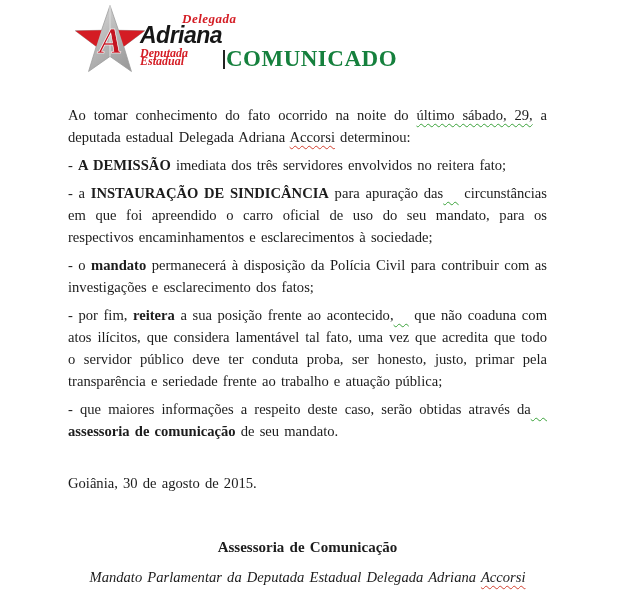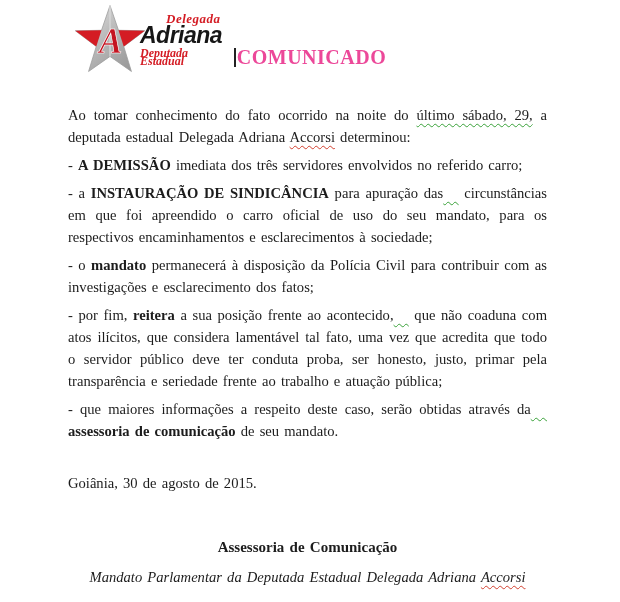--- a/index.html
+++ b/index.html
@@ -15,21 +15,21 @@
 
   
   .logo {
     position: absolute; left: 72px; top: 4px;
     display: flex; align-items: flex-start;
   }
   .logo-star { width: 76px; height: 76px; flex: 0 0 auto; }
   .logo-text { margin-left: -8px; margin-top: 8px; line-height: 1; }
   .logo-delegada {
     color: #d41c24; font-style: italic; font-weight: bold;
-    font-size: 13px; margin-left: 26px; letter-spacing: 0.5px;
+    font-size: 13px; margin-left: 42px; letter-spacing: 0.5px;
   }
   .logo-name {
     font-family: "Liberation Sans", sans-serif;
     font-size: 23px; font-weight: bold; font-style: italic;
     color: #161616; line-height: 20px; letter-spacing: -0.5px;
   }
   .logo-name .red-star { color: #d41c24; font-size: 15px; font-style: normal; letter-spacing: 0; }
   .logo-subtitle {
     color: #d41c24; font-style: italic; font-weight: bold;
     font-size: 12px; margin-left: 0; margin-top: 4px; line-height: 8px;
@@ -38,21 +38,21 @@
   
   .title-row {
     position: absolute; top: 46px; left: 0; width: 100%;
     text-align: center;
   }
   .text-cursor {
     display: inline-block; width: 2px; height: 19px;
     background: #222; vertical-align: -3px; margin-right: 1px;
   }
   .doc-title {
-    font-size: 20px; font-weight: bold; color: #ec4899;
+    font-size: 23px; font-weight: bold; color: #15803d;
     letter-spacing: 0.5px;
   }
 
   
   .content {
     position: absolute; left: 68px; top: 104px; width: 479px;
     font-size: 14.6px; line-height: 22px;
     text-align: justify; word-spacing: 1.5px;
   }
   .content p { margin: 0 0 6px 0; }
@@ -110,21 +110,21 @@
     </div>
   </div>
 </div>
 
 <div class="title-row">
   <span class="text-cursor"></span><span class="doc-title">COMUNICADO</span>
 </div>
 
 <div class="content">
   <p><span class="">Ao tomar conhecimento do fato ocorrido na noite do </span><span class="wavy-green">último sábado, 29,</span><span class=""> a deputada estadual Delegada Adriana </span><span class="wavy-red">Accorsi</span><span class=""> determinou:</span></p>
-  <p><span class="">- </span><span class="seg-bold">A DEMISSÃO</span><span class=""> imediata dos três servidores envolvidos no referido carro;</span></p>
+  <p><span class="">- </span><span class="seg-bold">A DEMISSÃO</span><span class=""> imediata dos três servidores envolvidos no reitera fato;</span></p>
   <p><span class="">- a </span><span class="seg-bold">INSTAURAÇÃO DE SINDICÂNCIA</span><span class=""> para apuração das</span><span class="wavy-green squiggle-mark">&nbsp;&nbsp;</span><span class=""> circunstâncias em que foi apreendido o carro oficial de uso do seu mandato, para os respectivos encaminhamentos  e esclarecimentos  à sociedade;</span></p>
   <p><span class="">- o </span><span class="seg-bold">mandato</span><span class=""> permanecerá à disposição da Polícia Civil para contribuir com as investigações e esclarecimento  dos fatos;</span></p>
   <p><span class="">- por fim, </span><span class="seg-bold">reitera</span><span class=""> a sua posição frente ao acontecido,</span><span class="wavy-green squiggle-mark">&nbsp;&nbsp;</span><span class=""> que não coaduna com atos ilícitos,  que considera lamentável tal fato, uma vez que acredita que todo o servidor público deve ter conduta proba, ser honesto, justo,  primar pela transparência  e seriedade  frente ao trabalho  e atuação  pública;</span></p>
   <p><span class="">- que maiores informações a respeito deste caso, serão obtidas através da</span><span class="wavy-green squiggle-mark">&nbsp;&nbsp;</span><span class=""> </span><span class="seg-bold">assessoria de comunicação</span><span class=""> de seu mandato.</span></p>
 
   <p class="date-line">Goiânia, 30 de agosto de 2015.</p>
 
   <p class="footer-title">Assessoria de Comunicação</p>
   <p class="footer-subtitle"><span class="">Mandato Parlamentar  da Deputada Estadual Delegada Adriana </span><span class="wavy-red">Accorsi</span></p>
 </div>

